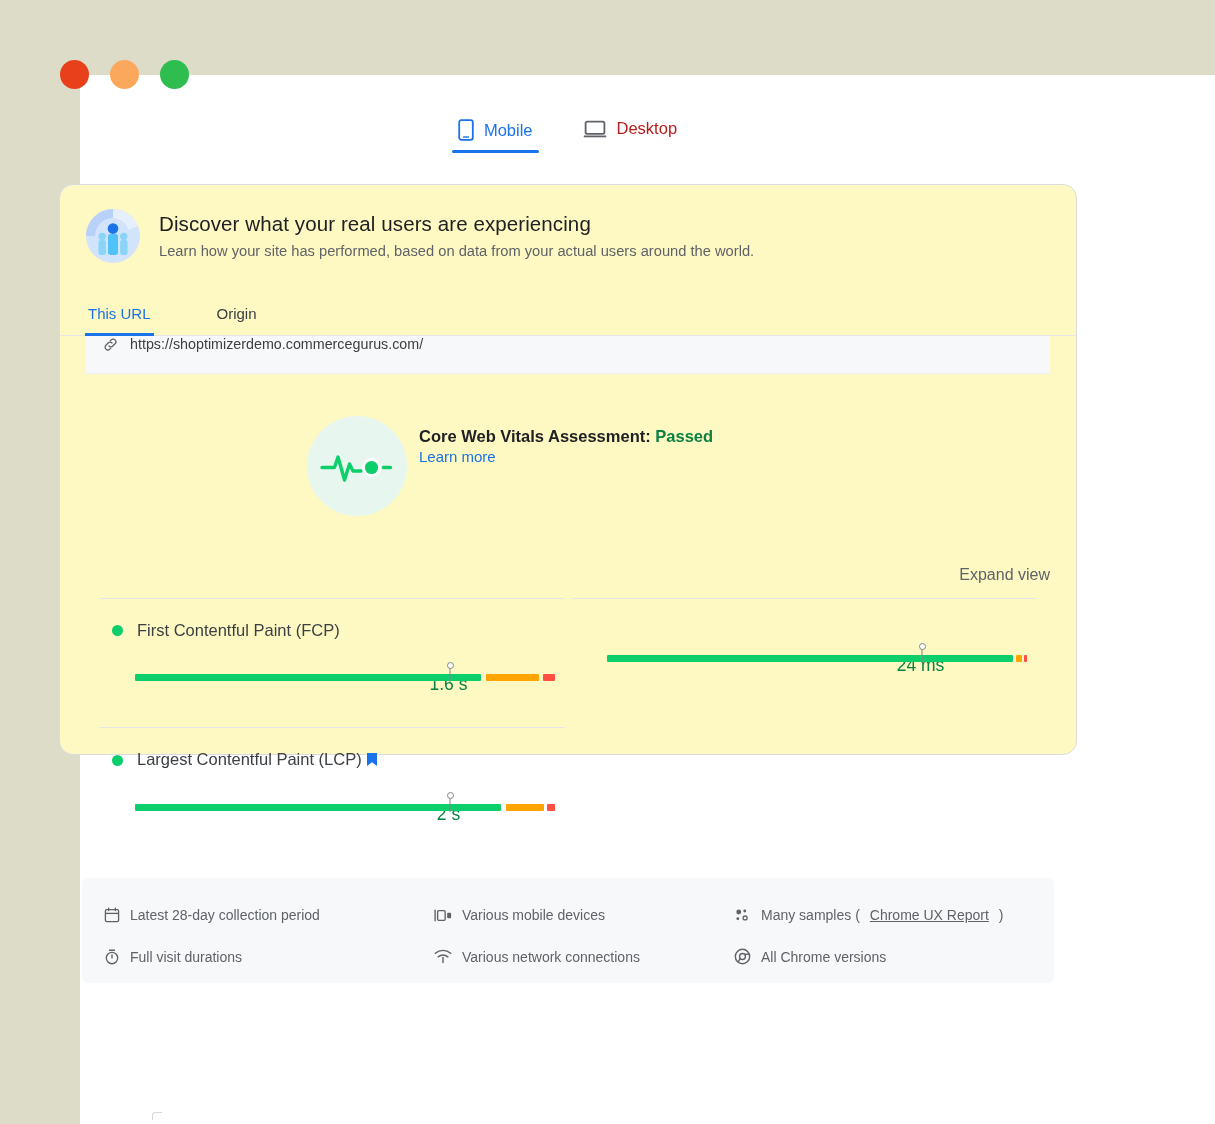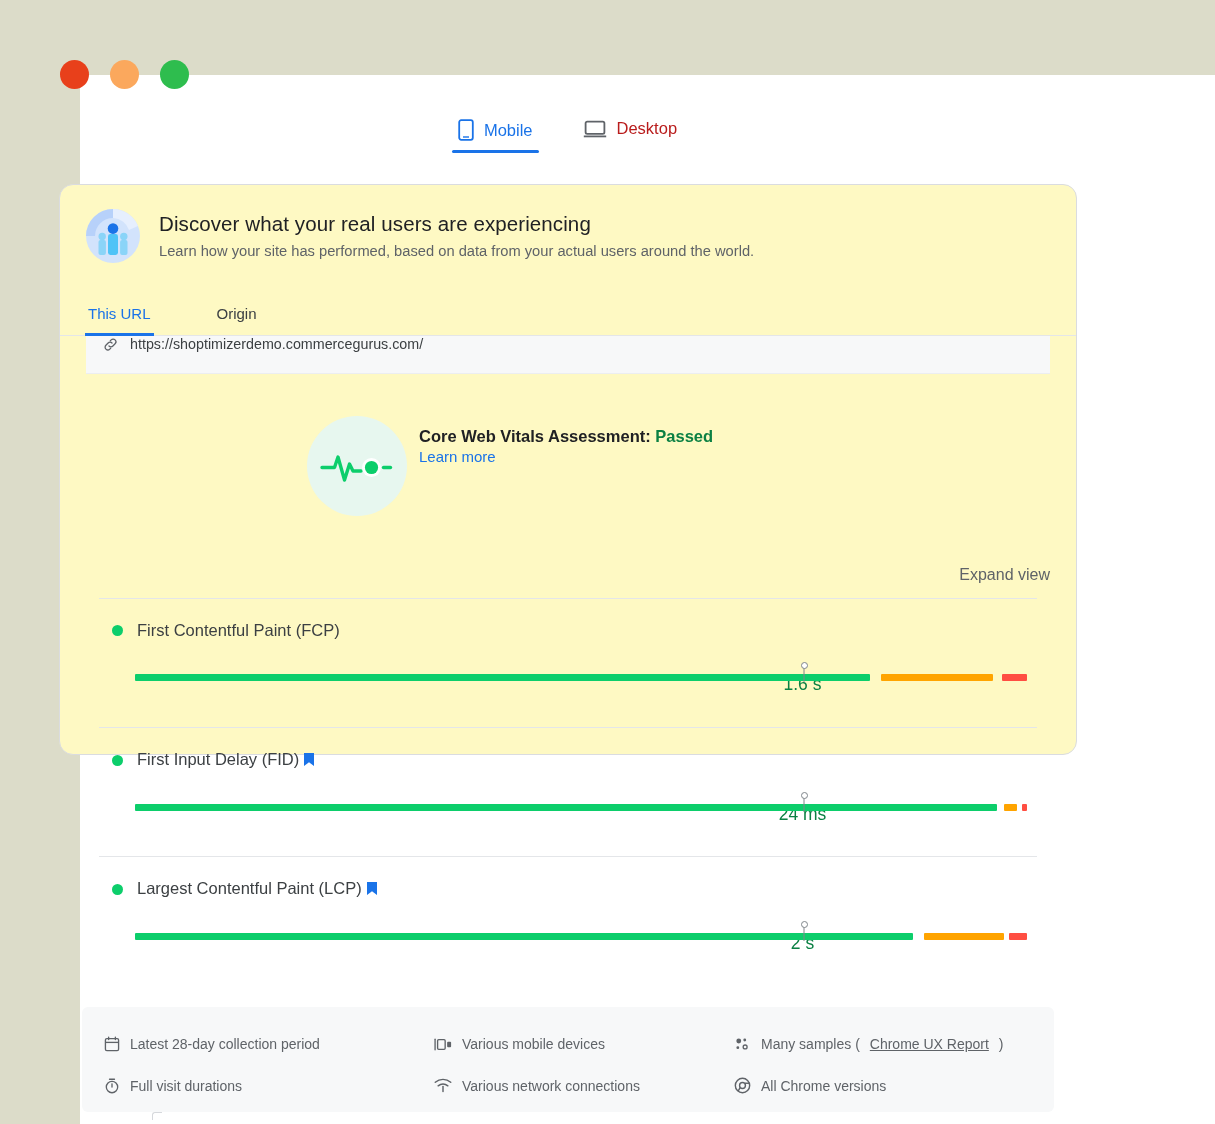--- a/index.html
+++ b/index.html
@@ -136,21 +136,21 @@
     padding: 0 26px;
     margin-top: 50px;
   }
   #expand-view {
     font-size: 16px; color: #5f6368; cursor: pointer;
   }
 
   
   #metrics-grid {
     display: grid;
-    grid-template-columns: 1fr;
+    grid-template-columns: 1fr 1fr;
     column-gap: 6px;
     padding: 0 39px;
     margin-top: 14px;
   }
   .metric {
     padding-top: 22px;
     border-top: 1px solid #e4e6e9;
     height: 129px;
   }
   .metric-head {
@@ -329,26 +329,20 @@
         <div class="metric-bar">
           <span class="seg seg-good" style="left:0%;width:82.4%;"></span>
           <span class="seg seg-avg" style="left:83.6%;width:12.6%;"></span>
           <span class="seg seg-poor" style="left:97.2%;width:2.8%;"></span>
           <span class="marker" style="left:75%;"></span>
         </div>
       </div>
     </div>
 
     <div class="metric">
-      <div class="metric-head">
-        <span class="metric-dot"></span>
-        <span class="metric-label"><span>First Input Delay (FID)</span><span class="inline-bookmark"><svg width="10" height="13" viewBox="0 0 10 13">
-                <path d="M0 0h10v13L5 9.2 0 13z" fill="#1a73e8"></path>
-              </svg></span></span>
-      </div>
       <div class="metric-gauge">
         <span class="metric-value" style="left:75%;">24 ms</span>
         <div class="metric-bar">
           <span class="seg seg-good" style="left:0%;width:96.6%;"></span>
           <span class="seg seg-avg" style="left:97.4%;width:1.5%;"></span>
           <span class="seg seg-poor" style="left:99.4%;width:0.6%;"></span>
           <span class="marker" style="left:75%;"></span>
         </div>
       </div>
     </div>

